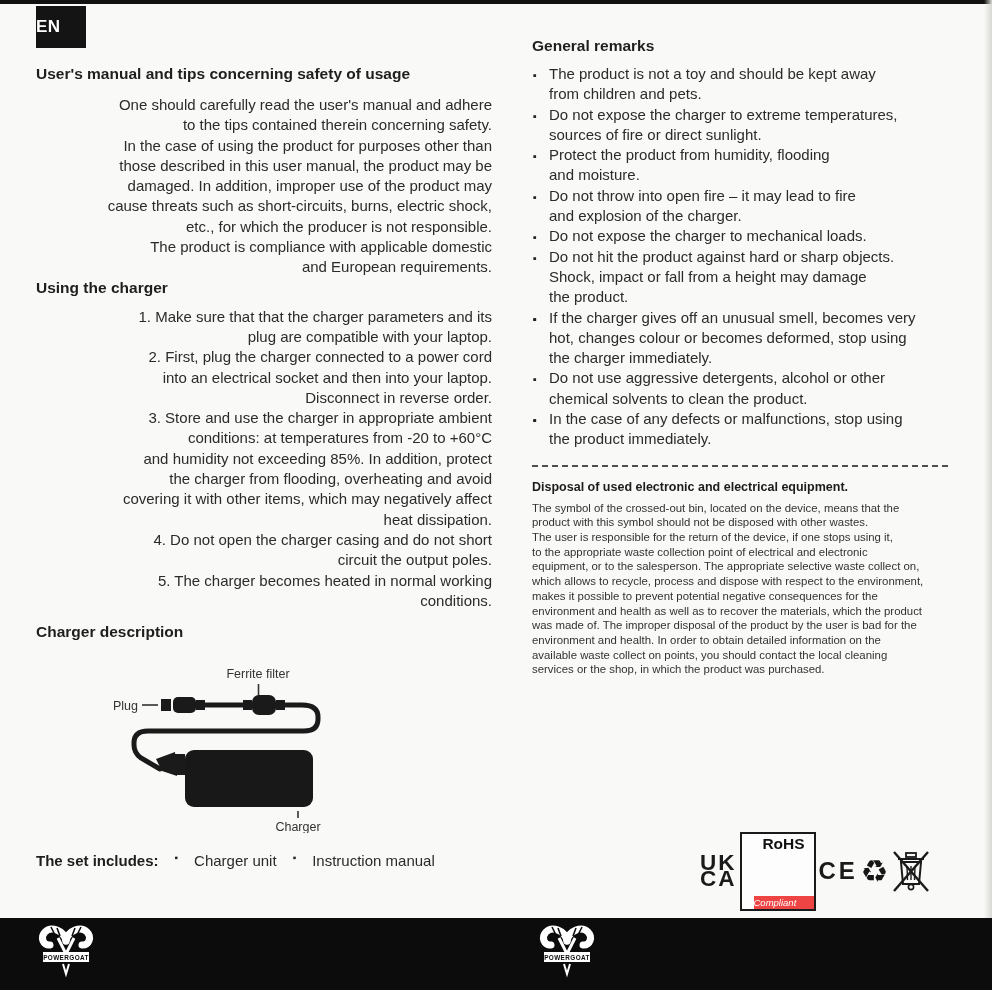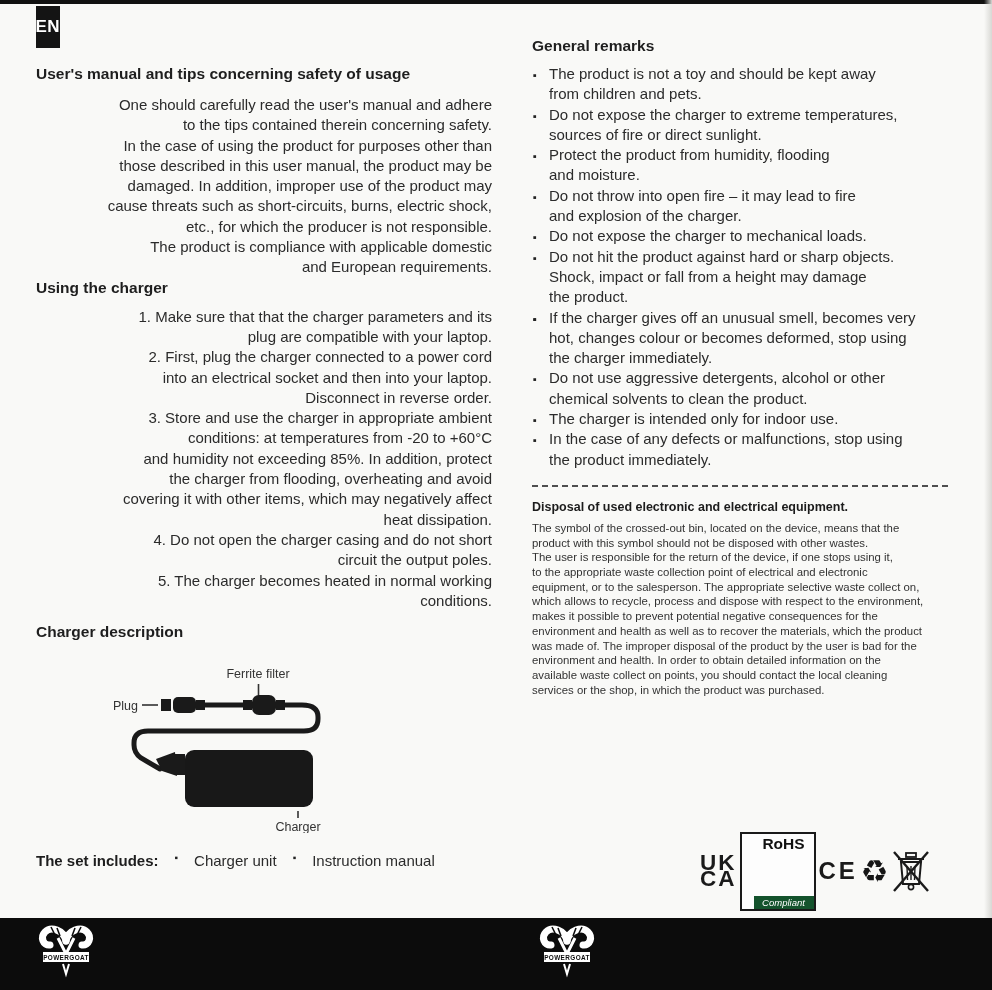--- a/index.html
+++ b/index.html
@@ -4,22 +4,22 @@
 <style>
   html,body{margin:0;padding:0;}
   body{
     width:992px;height:990px;position:relative;overflow:hidden;
     background:#f9f9f7;
     font-family:"Liberation Sans","DejaVu Sans",sans-serif;
     color:#2b2b2b;
   }
   .topbar{position:absolute;top:0;left:0;width:992px;height:4px;background:#111;}
   .en-badge{
-    position:absolute;left:36px;top:6px;width:24px;height:42px;background:#141414;
-    color:#fff;font-weight:bold;font-size:17px;display:flex;align-items:center;justify-content:flex-end;
+    position:absolute;left:36px;top:6px;width:50px;height:42px;background:#141414;
+    color:#fff;font-weight:bold;font-size:17px;display:flex;align-items:center;justify-content:flex-start;
     letter-spacing:.5px;
   }
   .col-left{position:absolute;left:36px;top:64px;width:456px;}
   .col-right{position:absolute;left:532px;top:36px;width:424px;}
   h2.sec{font-size:15.5px;font-weight:bold;color:#1e1e1e;margin:0;line-height:20px;}
   .body-text{font-size:15px;line-height:20.3px;white-space:pre-line;margin:0;color:#2b2b2b;text-align:right;}
   .mt-para{margin-top:11px;}
   .mt-head{margin-top:10px;}
   .remarks-list{list-style:none;margin:8px 0 0 0;padding:0;}
   .remarks-list li{
@@ -33,21 +33,21 @@
   .disposal-head{font-size:12.5px;font-weight:bold;color:#1c1c1c;margin-top:13px;line-height:15px;}
   .disposal-body{font-size:11.4px;line-height:14.7px;white-space:pre-line;margin-top:6px;color:#323232;}
   .diagram-wrap{margin-top:13px;width:440px;height:178px;}
   .set-line{margin-top:19px;font-size:15px;color:#2b2b2b;display:flex;gap:16px;}
   .set-line .lbl{font-weight:bold;color:#1e1e1e;}
   .set-line .sq{font-size:10px;position:relative;top:0px;color:#222;}
   .marks-row{position:absolute;left:700px;top:849px;display:flex;align-items:center;gap:3px;height:44px;}
   .ukca{font-weight:bold;font-size:22.5px;line-height:16.5px;letter-spacing:2px;color:#1a1a1a;text-align:center;}
   .rohs{border:2.5px solid #1a1a1a;width:60px;background:#fdfdfd;padding-left:12px;}
   .rohs .top{font-weight:bold;font-size:15.5px;color:#111;text-align:center;line-height:17px;padding-top:1px;}
-  .rohs .bot{background:#14532d;color:#fff;font-size:9.5px;text-align:center;line-height:13px;font-style:italic;margin-top:44px;}
+  .rohs .bot{background:#ef4444;color:#fff;font-size:9.5px;text-align:left;line-height:13px;font-style:italic;margin-top:44px;}
   .ce{font-size:24px;font-weight:600;letter-spacing:3px;color:#1a1a1a;line-height:30px;}
   .recycle{font-size:31px;color:#161616;line-height:31px;}
   .footer{position:absolute;left:0;top:918px;width:992px;height:72px;background:#0c0c0c;}
   .goat{position:absolute;top:5px;width:60px;height:58px;}
   .goat.g1{left:36px;} .goat.g2{left:537px;}
   .edge-shade{position:absolute;right:0;top:0;width:8px;height:918px;background:linear-gradient(to left,#d8d8d4,rgba(216,216,212,0));}
 </style>
 </head>
 <body>
 
@@ -142,21 +142,21 @@
     <li><span class="sq">▪</span><span class="txt">Do not expose the charger to mechanical loads.</span></li>
     <li><span class="sq">▪</span><span class="txt">Do not hit the product against hard or sharp objects.
 Shock, impact or fall from a height may damage
 the product.</span></li>
     <li><span class="sq">▪</span></li>
     <li><span class="sq">▪</span><span class="txt">If the charger gives off an unusual smell, becomes very
 hot, changes colour or becomes deformed, stop using
 the charger immediately.</span></li>
     <li><span class="sq">▪</span><span class="txt">Do not use aggressive detergents, alcohol or other
 chemical solvents to clean the product.</span></li>
-    <li><span class="sq">▪</span><span class="txt">The charger is intended only for indoor use.</span></li>
+    <li><span class="sq">▪</span></li>
     <li><span class="sq">▪</span><span class="txt">In the case of any defects or malfunctions, stop using
 the product immediately.</span></li>
   </ul>
 
   <div class="divider"></div>
 
   <div class="disposal-head">Disposal of used electronic and electrical equipment.</div>
   <p class="disposal-body">The symbol of the crossed-out bin, located on the device, means that the
 product with this symbol should not be disposed with other wastes.
 The user is responsible for the return of the device, if one stops using it,

